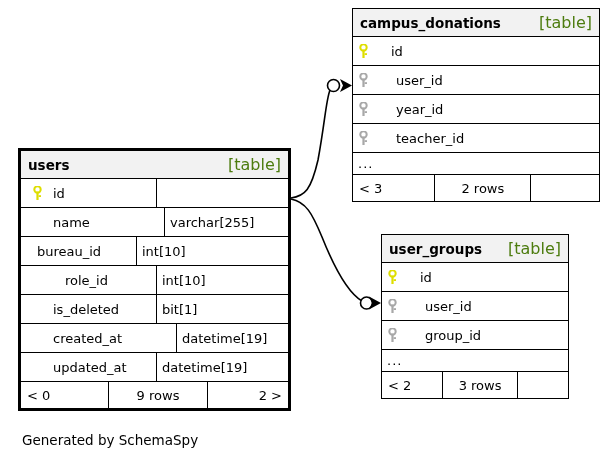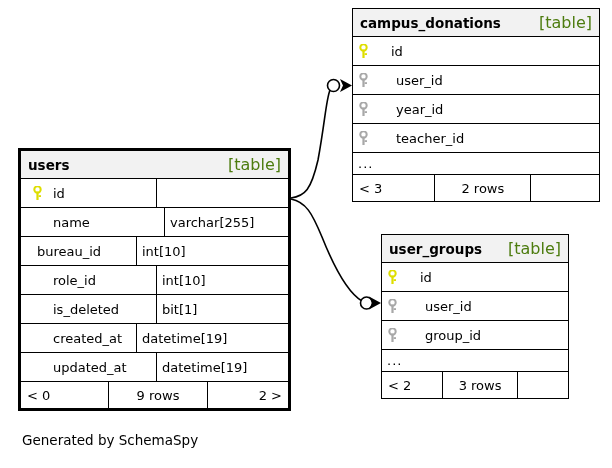--- a/index.html
+++ b/index.html
@@ -222,31 +222,31 @@
       <span class="col-name" style="width:144px;padding-left:32px;">name</span>
       <span class="col-type" style="flex:1;">varchar[255]</span>
     </div>
 
     <div class="col-row split">
       <span class="col-name" style="width:116px;padding-left:16px;">bureau_id</span>
       <span class="col-type" style="flex:1;">int[10]</span>
     </div>
 
     <div class="col-row split">
-      <span class="col-name" style="width:136px;padding-left:32px;">role_id</span>
+      <span class="col-name" style="width:136px;padding-left:44px;">role_id</span>
       <span class="col-type" style="flex:1;">int[10]</span>
     </div>
 
     <div class="col-row split">
       <span class="col-name" style="width:136px;padding-left:32px;">is_deleted</span>
       <span class="col-type" style="flex:1;">bit[1]</span>
     </div>
 
     <div class="col-row split">
-      <span class="col-name" style="width:116px;padding-left:32px;">created_at</span>
+      <span class="col-name" style="width:156px;padding-left:32px;">created_at</span>
       <span class="col-type" style="flex:1;">datetime[19]</span>
     </div>
 
     <div class="col-row split">
       <span class="col-name" style="width:136px;padding-left:32px;">updated_at</span>
       <span class="col-type" style="flex:1;">datetime[19]</span>
     </div>
 
     <div class="foot-row">
       <span class="foot-cell foot-left" style="width:33%;">&lt; 0</span>

